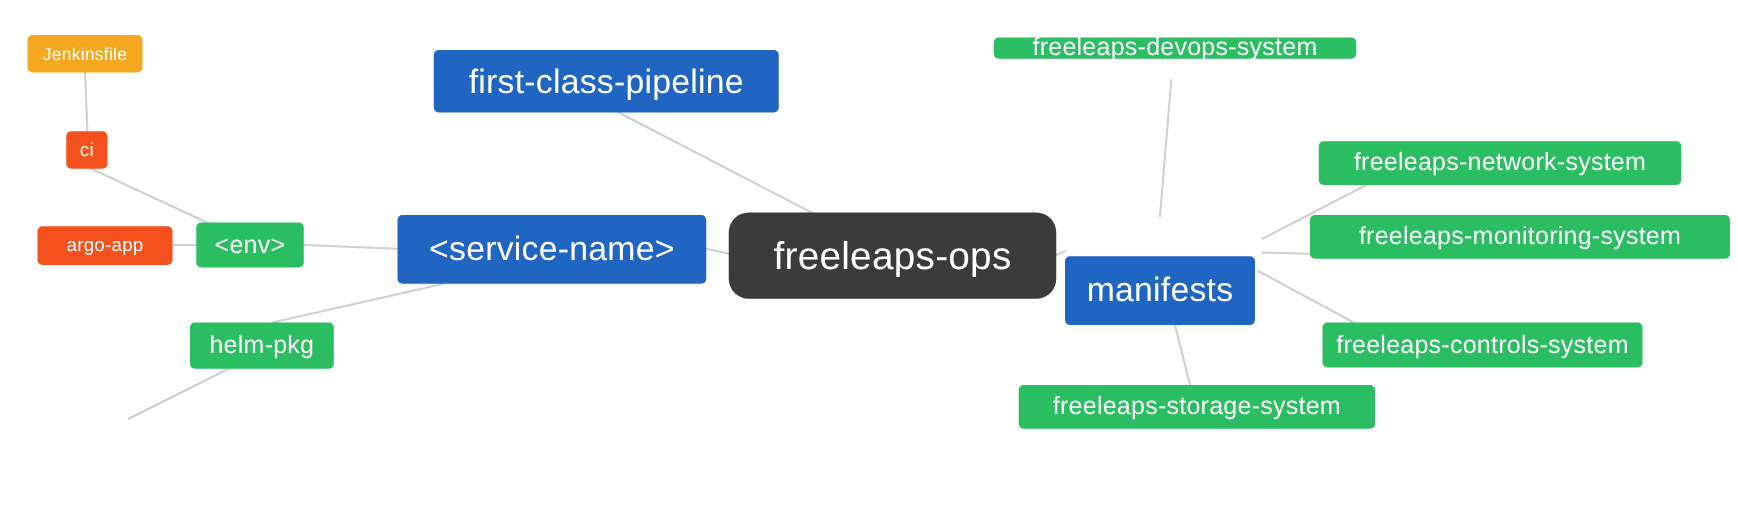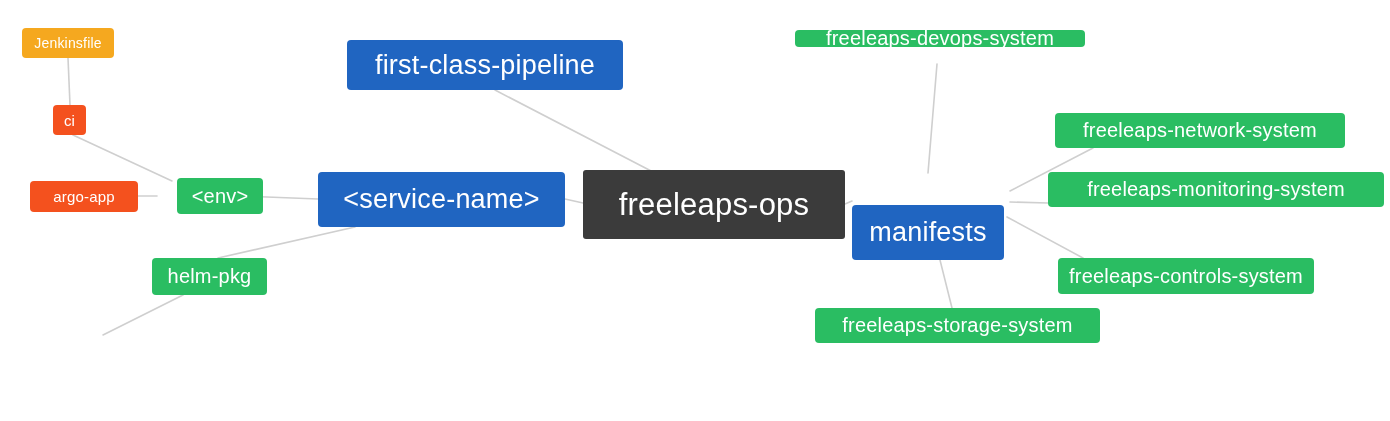--- a/index.html
+++ b/index.html
@@ -28,31 +28,31 @@
   .node {
     position: absolute;
     display: flex;
     align-items: center;
     justify-content: center;
     color: #ffffff;
     white-space: nowrap;
     border-radius: 4px;
     letter-spacing: 0.2px;
   }
-  .root   { background: var(--root-bg, #3b3b3b);    font-size: 31px; border-radius: 3px; }
+  .root   { background: var(--root-bg, #3b3b3b);    font-size: 31px; border-radius: 16px; }
   .blue   { background: var(--primary, #2065c1);    font-size: 27px; }
   .green  { background: var(--secondary, #2abd62);  font-size: 20px; }
   .red    { background: var(--accent-red, #f4511e); font-size: 15px; }
   .orange { background: var(--accent-orange, #f5a81f); font-size: 14px; }
 
   
   .n-jenkinsfile          { left: 22px;   top: 28px;  width: 92px;  height: 30px; }
   .n-ci                   { left: 53px;   top: 105px; width: 33px;  height: 30px; }
   .n-argo-app             { left: 30px;   top: 181px; width: 108px;  height: 31px; }
-  .n-env                  { left: 157px;  top: 178px; width: 86px;  height: 36px; margin-left: 20px; }
+  .n-env                  { left: 157px;  top: 178px; width: 86px;  height: 36px; }
   .n-first-class-pipeline { left: 315px;  top: 40px;  width: 276px; height: 50px; margin-left: 32px; }
   .n-service-name         { left: 318px;  top: 172px; width: 247px; height: 55px; }
   .n-helm-pkg             { left: 152px;  top: 258px; width: 115px; height: 37px; }
   .n-values-env-yaml      { left: 5px;    top: 335px; width: 172px; height: 33px; }
   .n-freeleaps-ops        { left: 583px;  top: 170px; width: 262px; height: 69px; }
   .n-manifests            { left: 852px;  top: 173px; width: 152px; height: 55px; margin-top: 32px; }
   .n-devops-system        { left: 795px;  top: 30px;  width: 290px; height: 17px; }
   .n-network-system       { left: 1055px; top: 113px; width: 290px; height: 35px; }
   .n-monitoring-system    { left: 1048px; top: 172px; width: 336px; height: 35px; }
   .n-controls-system      { left: 1058px; top: 258px; width: 256px; height: 36px; }

